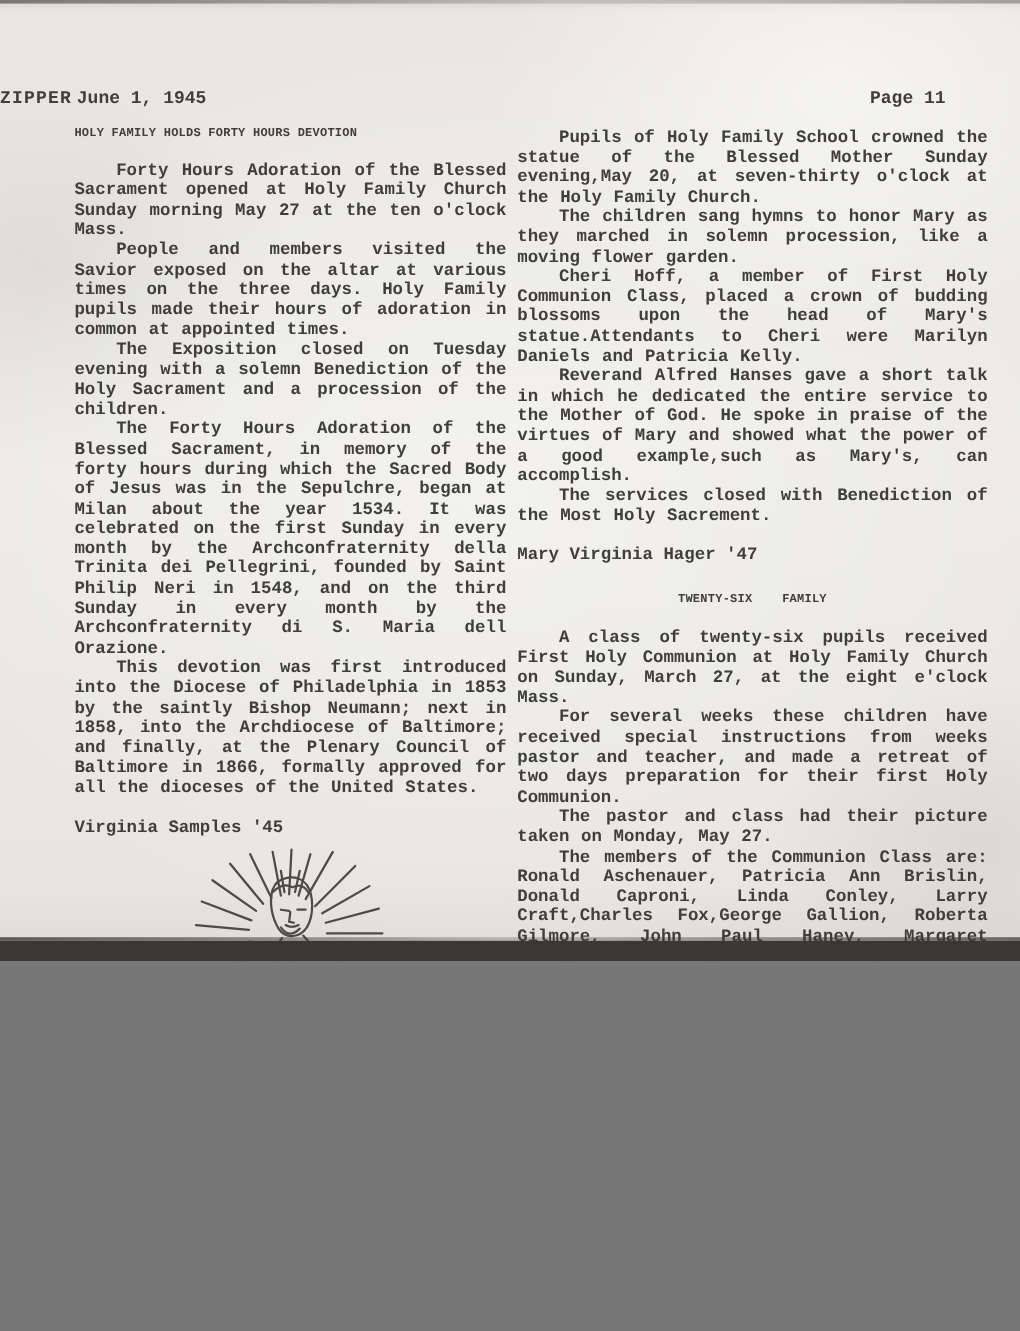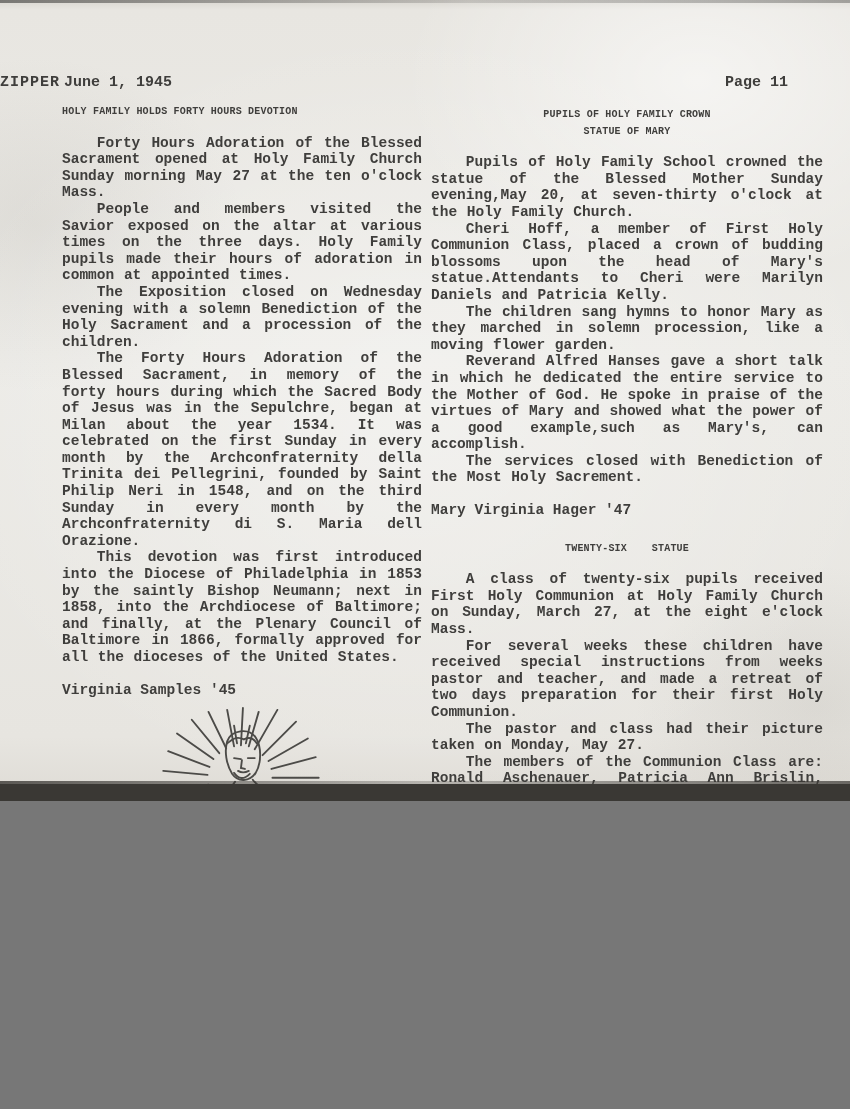--- a/index.html
+++ b/index.html
@@ -51,21 +51,21 @@
     <span class="date">June 1, 1945</span>
     <span class="masthead">ZIPPER</span>
     <span class="pageno">Page 11</span>
   </div>
 
   <div class="col col-left">
     <div class="headline">HOLY FAMILY HOLDS FORTY HOURS DEVOTION</div>
     <div class="body">
       <p>Forty Hours Adoration of the Blessed Sacrament opened at Holy Family Church Sunday morning May 27 at the ten o'clock Mass.</p>
       <p>People and members visited the Savior exposed on the altar at various times on the three days. Holy Family pupils made their hours of adoration in common at appointed times.</p>
-      <p>The Exposition closed on Wednesday evening with a solemn Benediction of the Holy Sacrament and a procession of the children.</p>
+      <p>The Exposition closed on Tuesday evening with a solemn Benediction of the Holy Sacrament and a procession of the children.</p>
       <p>The Forty Hours Adoration of the Blessed Sacrament, in memory of the forty hours during which the Sacred Body of Jesus was in the Sepulchre, began at Milan about the year 1534. It was celebrated on the first Sunday in every month by the Archconfraternity della Trinita dei Pellegrini, founded by Saint Philip Neri in 1548, and on the third Sunday in every month by the Archconfraternity di S. Maria dell Orazione.</p>
       <p>This devotion was first introduced into the Diocese of Philadelphia in 1853 by the saintly Bishop Neumann; next in 1858, into the Archdiocese of Baltimore; and finally, at the Plenary Council of Baltimore in 1866, formally approved for all the dioceses of the United States.</p>
     </div>
     <div class="byline left-col">Virginia Samples '45</div>
 
     <svg class="illustration" viewBox="0 0 300 310" width="300" height="305" aria-hidden="true">
       <g stroke="#4c4b48" stroke-width="1.9" fill="none" stroke-linecap="round">
 
         <line x1="185" y1="75" x2="232" y2="75"></line>
         <line x1="184" y1="66" x2="229" y2="54"></line>
@@ -121,35 +121,31 @@
         <path d="M210,178 C216,196 220,216 222,236 C223,248 222,258 220,264"></path>
         <path d="M94,266 C106,274 122,276 136,272 C148,278 166,278 178,272 C190,276 206,276 220,264"></path>
         <path d="M110,160 q10,8 4,20"></path>
           <path d="M160,150 q8,10 2,22"></path>
           <path d="M186,200 q6,10 0,22"></path>
       </g>
     </svg>
   </div>
 
   <div class="col col-right">
-    <div class="headline-block">
-      <div class="headline center">PUPILS OF HOLY FAMILY CROWN</div>
-      <div class="headline center">STATUE OF MARY</div>
-    </div>
     <div class="body">
       <p>Pupils of Holy Family School crowned the statue of the Blessed Mother Sunday evening,May 20, at seven-thirty o'clock at the Holy Family Church.</p>
+      <p>The children sang hymns to honor Mary as they marched in solemn procession, like a moving flower garden.</p>
       <p>Cheri Hoff, a member of First Holy Communion Class, placed a crown of budding blossoms upon the head of Mary's statue.Attendants to Cheri were Marilyn Daniels and Patricia Kelly.</p>
-      <p>The children sang hymns to honor Mary as they marched in solemn procession, like a moving flower garden.</p>
       <p>Reverand Alfred Hanses gave a short talk in which he dedicated the entire service to the Mother of God. He spoke in praise of the virtues of Mary and showed what the power of a good example,such as Mary's, can accomplish.</p>
       <p>The services closed with Benediction of the Most Holy Sacrement.</p>
     </div>
     <div class="byline right-col">Mary Virginia Hager '47</div>
 
     <div class="headline-block">
-      <div class="headline center">TWENTY-SIX    STATUE</div>
+      <div class="headline center">TWENTY-SIX    FAMILY</div>
     </div>
     <div class="body">
       <p>A class of twenty-six pupils received First Holy Communion at Holy Family Church on Sunday, March 27, at the eight e'clock Mass.</p>
       <p>For several weeks these children have received special instructions from weeks pastor and teacher, and made a retreat of two days preparation for their first Holy Communion.</p>
       <p>The pastor and class had their picture taken on Monday, May 27.</p>
       <p>The members of the Communion Class are: Ronald Aschenauer, Patricia Ann Brislin, Donald Caproni, Linda Conley, Larry Craft,Charles Fox,George Gallion, Roberta Gilmore, John Paul Haney, Margaret Haney,James Healy, Cheri Hoff, Camille Kramer, Charles Krell, Arthur McCullough, Patricia McGuire, Patrick McGuire, John David Meyers, Thomas Nunley, Margaret Segraves, Mary Jo Sayers, Sue Ann Sanders, Paul Sullivan William Vinson, Charles Young, Thomas Zwick.</p>
     </div>
   </div>
 
   <div class="edge-bottom"></div>

